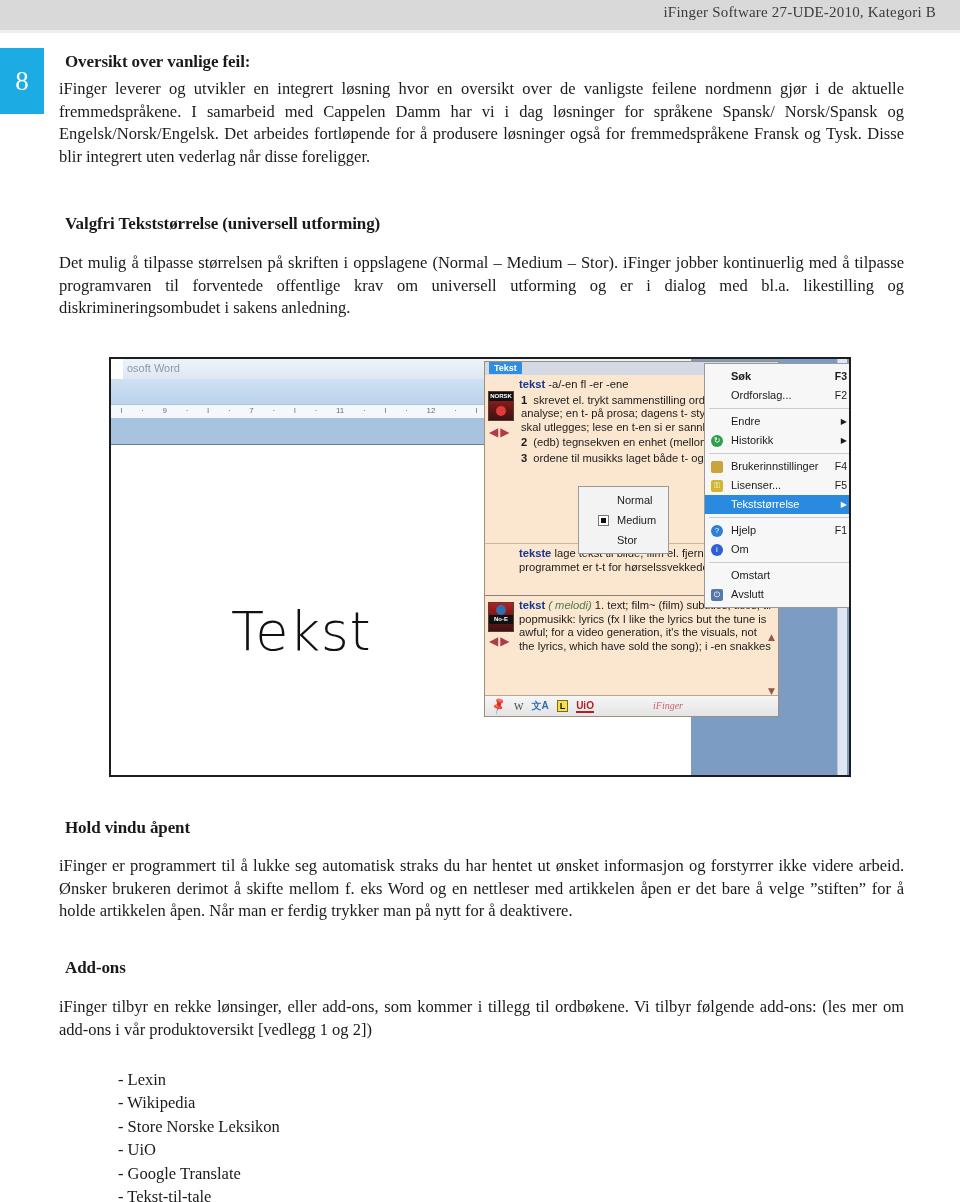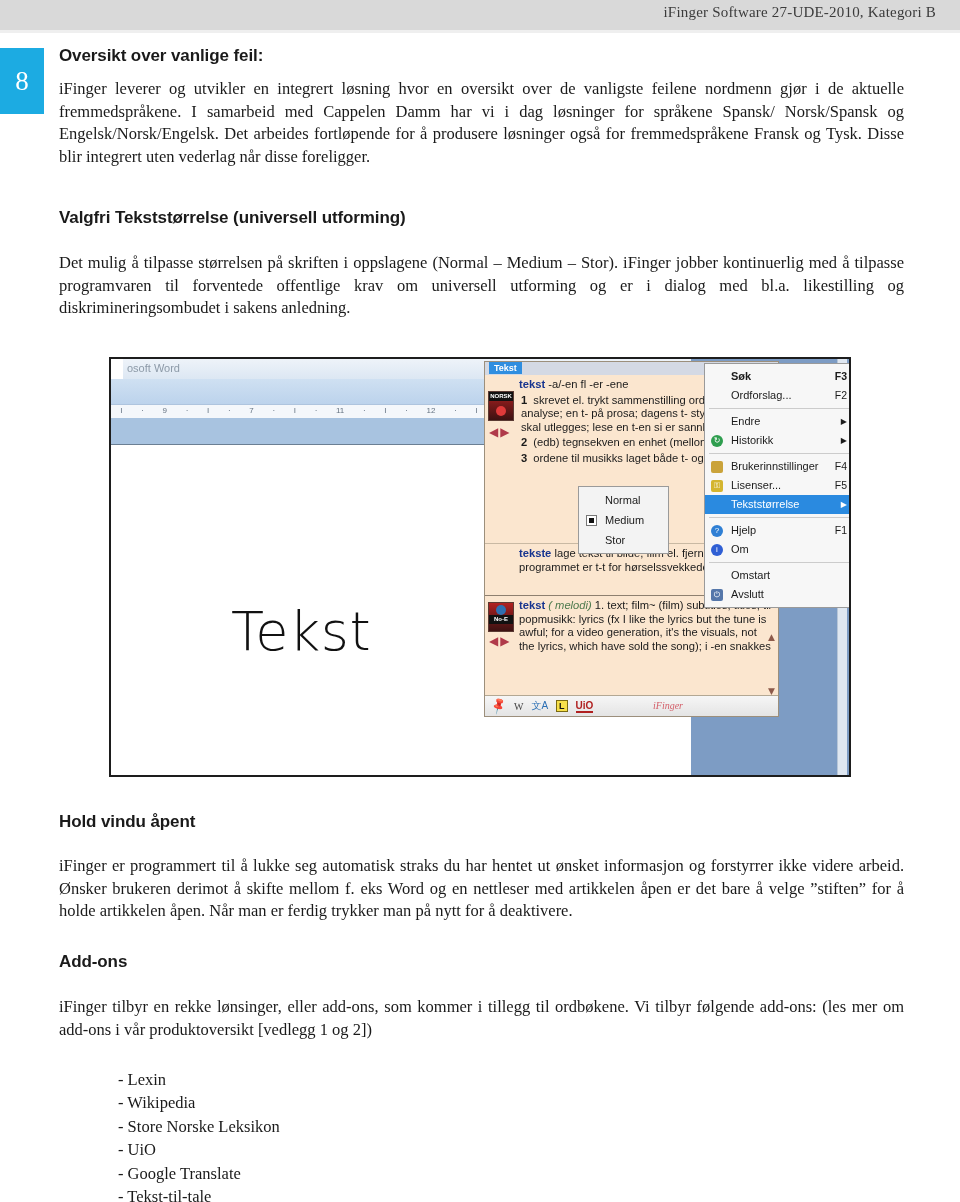--- a/index.html
+++ b/index.html
@@ -60,22 +60,22 @@
 
   
   .col {
     position: absolute;
     left: 59px;
     width: 845px;
   }
   h2.sec {
     font-size: 17px;
     font-weight: bold;
-    margin: 0;
-    font-family: Liberation Sans, sans-serif;
+    margin: 6px;
+    font-family: Liberation Serif, serif;
     letter-spacing: -.1px;
   }
   p.body {
     font-size: 16.5px;
     line-height: 1.37;
     margin: 0;
     text-align: justify;
     font-family: "Liberation Serif", serif;
   }
 
@@ -286,21 +286,21 @@
     position: absolute;
     left: 6px; top: 3px;
     display: flex;
     gap: 8px;
     align-items: center;
     font-size: 10px;
     font-family: "Liberation Sans", sans-serif;
   }
   .ic-pin { color: #d4302a; font-size: 12px; transform: rotate(-30deg); }
   .ic-w { color: #444; font-family: "Liberation Serif", serif; }
-  .ic-tr { color: #2a6fb5; font-weight: normal; }
+  .ic-tr { color: #2a6fb5; font-weight: bold; }
   .ic-l {
     background: #f7e04a; color: #111; border: 1px solid #7a6a12;
     padding: 0 2px; font-weight: bold; font-size: 9px;
   }
   .ic-uio { color: #b02020; font-weight: bold; font-size: 10px; border-bottom: 2px solid #b02020; }
   .if-brand {
     position: absolute;
     left: 168px; top: 4px;
     color: #d4606a;
     font-size: 10px;
@@ -370,21 +370,21 @@
 
   
   .submenu {
     position: absolute;
     left: 467px;
     top: 127px;
     width: 91px;
     background: #f3f3f3;
     border: 1px solid #9a9a9a;
     box-sizing: border-box;
-    padding: 3px 0;
+    padding: 3px 12px;
     font-family: "Liberation Sans", sans-serif;
     font-size: 11px;
   }
   .sub-item {
     position: relative;
     height: 20px;
     line-height: 20px;
     padding-left: 26px;
   }
   .radio-dot {

